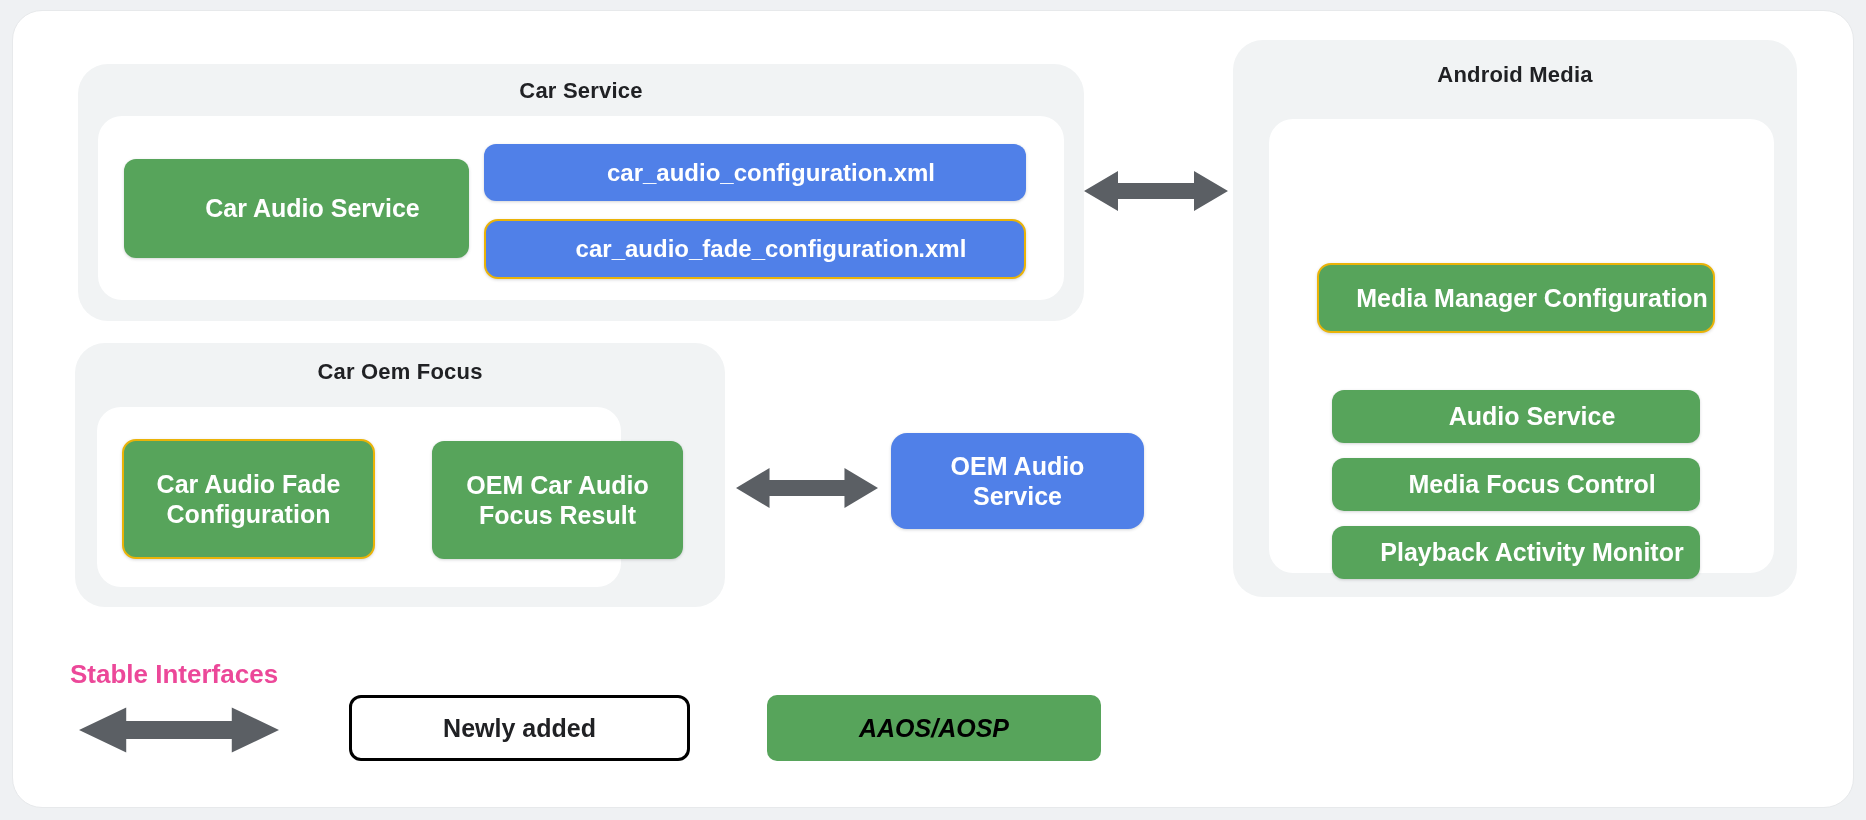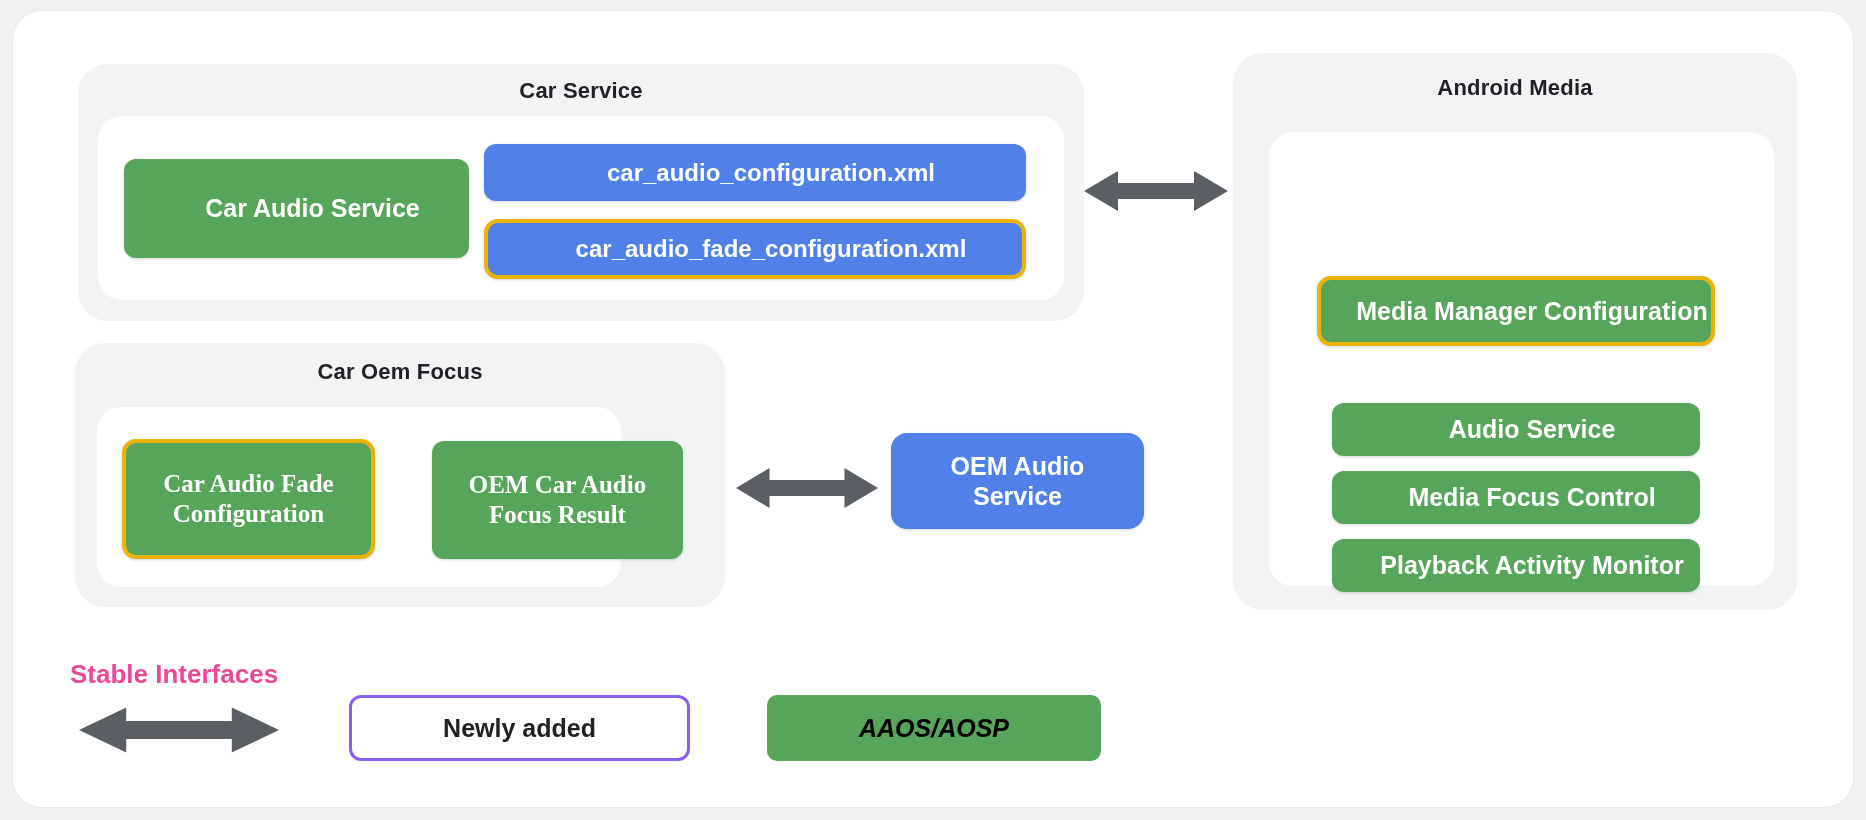--- a/index.html
+++ b/index.html
@@ -35,39 +35,39 @@
     text-align:center;
     color:#ffffff;font-weight:bold;
     border-radius:12px;
     box-sizing:border-box;
     box-shadow:0 1px 3px rgba(60,64,67,.22);
     line-height:1.22;
     padding-left:32px;
   }
   .green{background:#57a45b;}
   .blue{background:#5080e8;}
-  .newly{border:4px solid #eab308;border-radius:14px;}
+  .newly{border:2px solid #eab308;border-radius:14px;}
   .lbl24{font-size:24px;}
   .lbl25{font-size:25px;}
   .arrow{position:absolute;}
   .arrow svg{display:block;width:100%;height:100%;}
   .arrow path{fill:#5b5f64;}
   .legend-title{
     position:absolute;
     font-size:26px;font-weight:bold;color:#ec4899;
   }
   .legend-box{
     position:absolute;
     display:flex;align-items:center;justify-content:center;
     font-size:25px;font-weight:bold;
     border-radius:10px;box-sizing:border-box;
   }
   .legend-newly{
     background:#ffffff;color:#202124;
-    border:3px solid #8b5cf6;border-radius:12px;
+    border:3px solid #000000;border-radius:12px;
   }
 </style>
 </head>
 <body>
 
 <div class="abs card">
 
   <div class="abs section" style="left:65px;top:53px;width:1006px;height:257px;">
     <div class="section-title" style="top:14px;">Car Service</div>
     <div class="inner" style="left:20px;top:52px;width:966px;height:184px;">
@@ -76,33 +76,33 @@
       <div class="box blue newly lbl24" style="left:386px;top:103px;width:542px;height:60px;">car_audio_fade_configuration.xml</div>
     </div>
   </div>
 
   <div class="arrow" style="left:1071px;top:157px;width:144px;height:46px;">
     <svg viewBox="0 0 144 46" preserveAspectRatio="none">
       <path d="M0,23 L34,3 L34,15 L110,15 L110,3 L144,23 L110,43 L110,31 L34,31 L34,43 Z"></path>
     </svg>
   </div>
 
-  <div class="abs section" style="left:1220px;top:42px;width:564px;height:557px;">
+  <div class="abs section" style="left:1220px;top:29px;width:564px;height:557px;">
     <div class="section-title" style="top:22px;">Android Media</div>
     <div class="inner" style="left:36px;top:79px;width:505px;height:454px;">
       <div class="box green newly lbl25" style="left:48px;top:144px;width:398px;height:70px;">Media Manager Configuration</div>
       <div class="box green lbl25" style="left:63px;top:271px;width:368px;height:53px;">Audio Service</div>
       <div class="box green lbl25" style="left:63px;top:339px;width:368px;height:53px;">Media Focus Control</div>
       <div class="box green lbl25" style="left:63px;top:407px;width:368px;height:53px;">Playback Activity Monitor</div>
     </div>
   </div>
 
   <div class="abs section" style="left:62px;top:332px;width:650px;height:264px;">
     <div class="section-title" style="top:16px;">Car Oem Focus</div>
-    <div class="inner" style="left:22px;top:64px;width:524px;height:180px;font-family:Liberation Serif, serif;">
+    <div class="inner" style="left:22px;top:64px;width:524px;height:180px;">
       <div class="box green newly lbl25" style="left:25px;top:32px;width:253px;height:120px;padding:0 18px;">Car Audio Fade Configuration</div>
       <div class="box green lbl25" style="left:335px;top:34px;width:251px;height:118px;padding:0 24px;">OEM Car Audio Focus Result</div>
     </div>
   </div>
 
   <div class="arrow" style="left:723px;top:454px;width:142px;height:46px;">
     <svg viewBox="0 0 144 46" preserveAspectRatio="none">
       <path d="M0,23 L34,3 L34,15 L110,15 L110,3 L144,23 L110,43 L110,31 L34,31 L34,43 Z"></path>
     </svg>
   </div>

